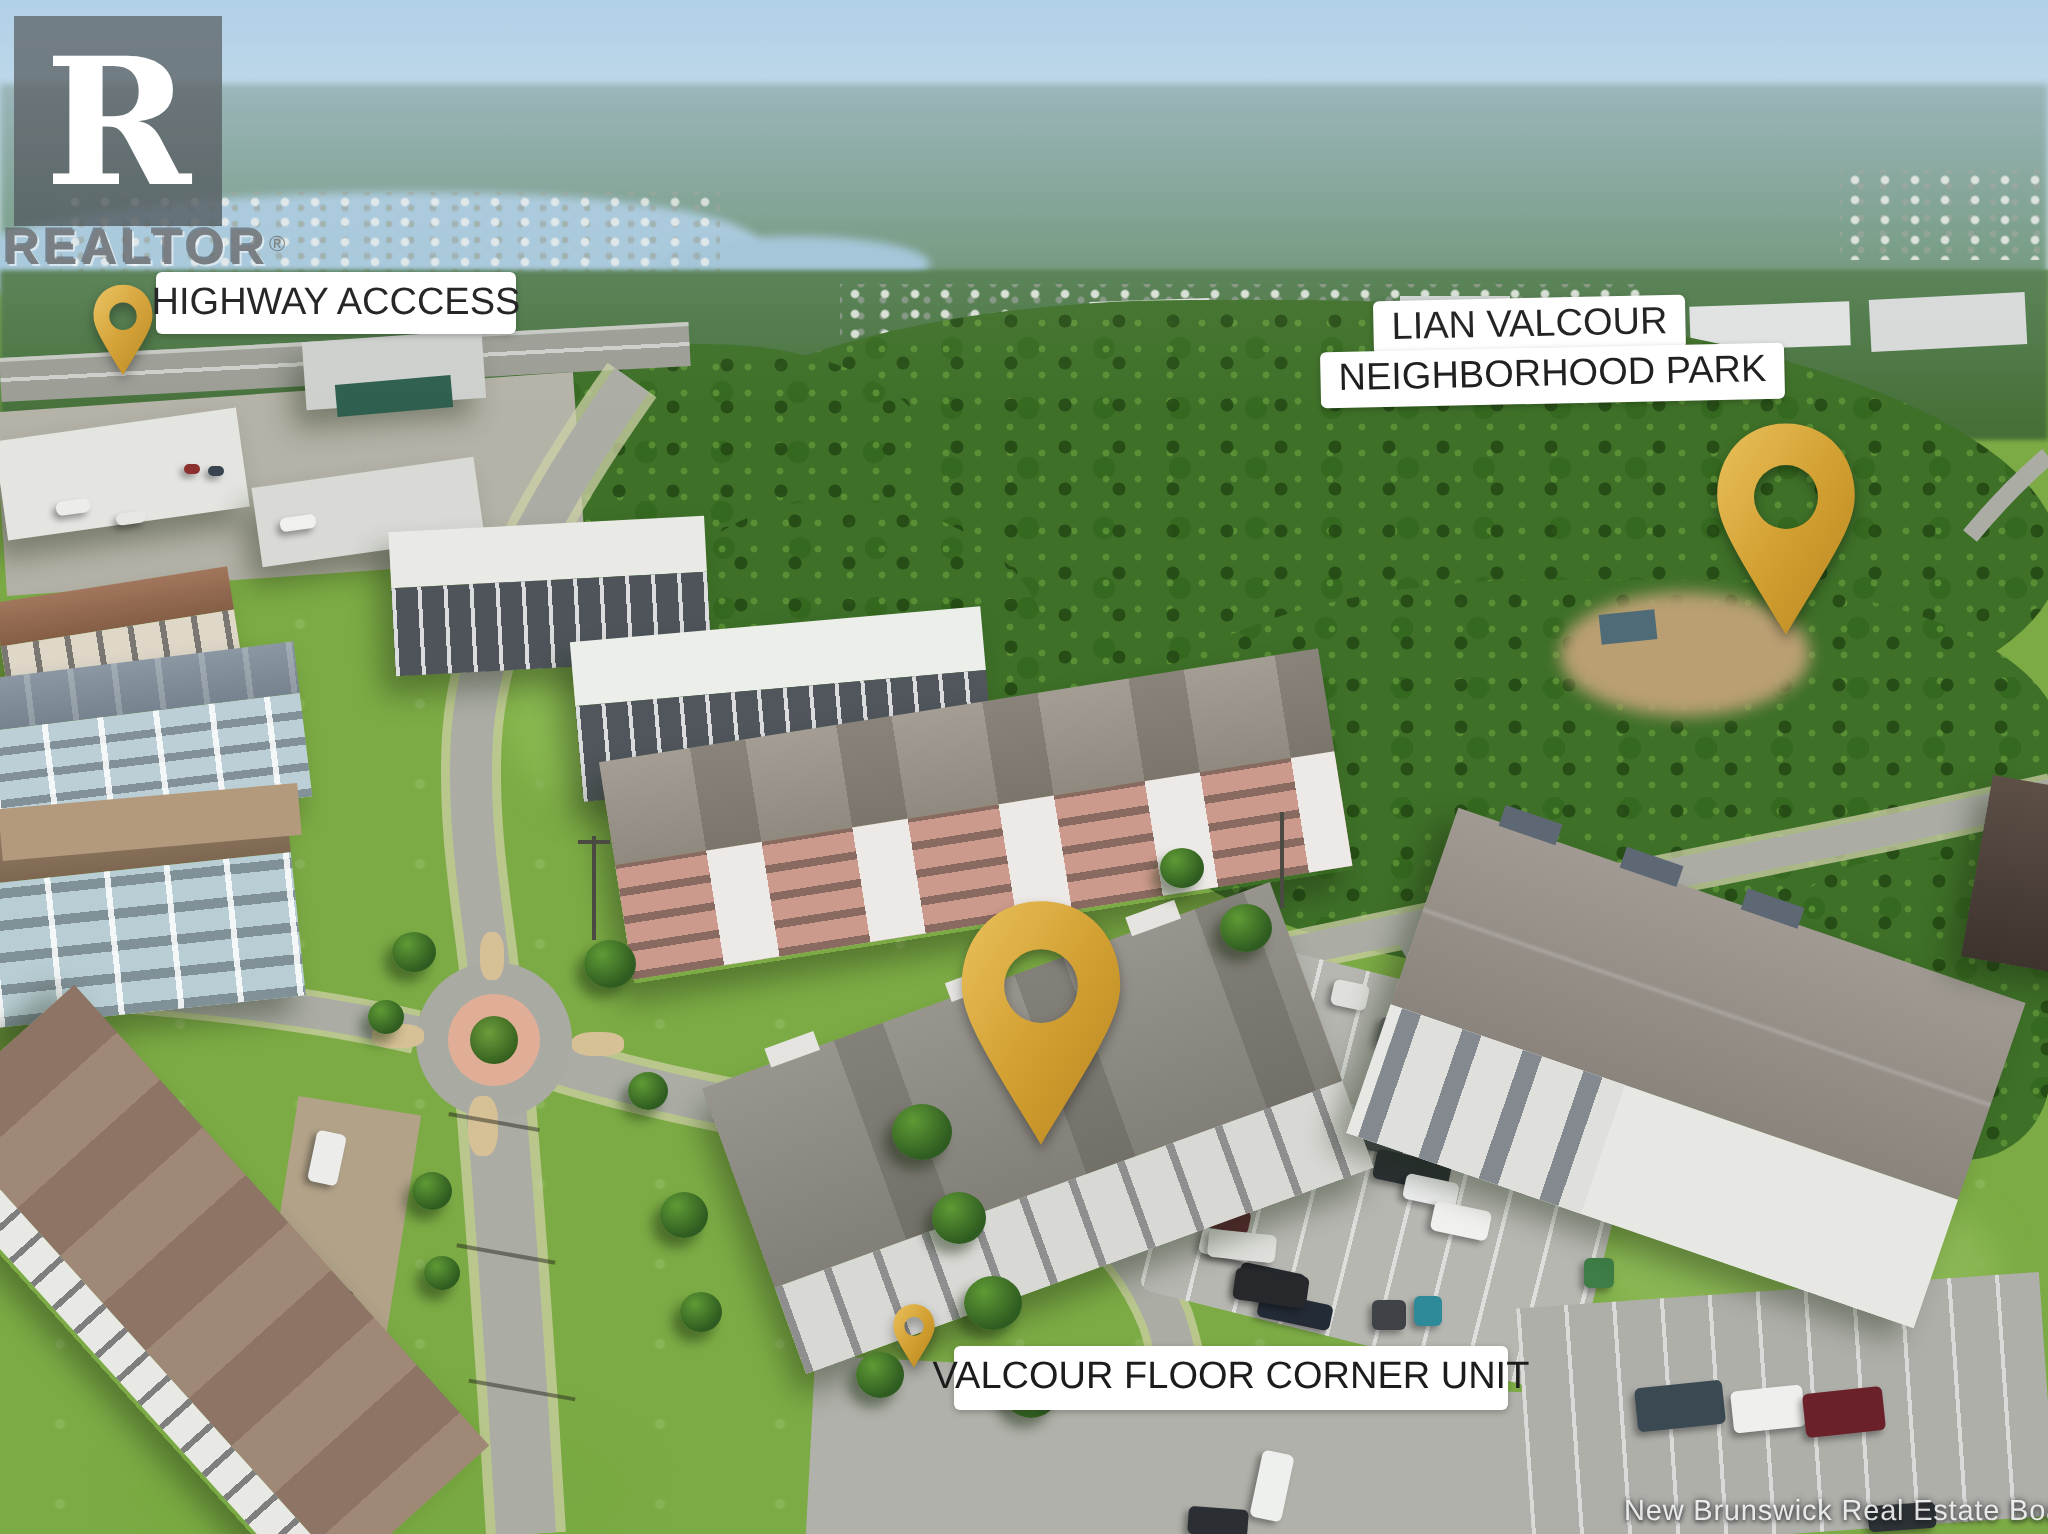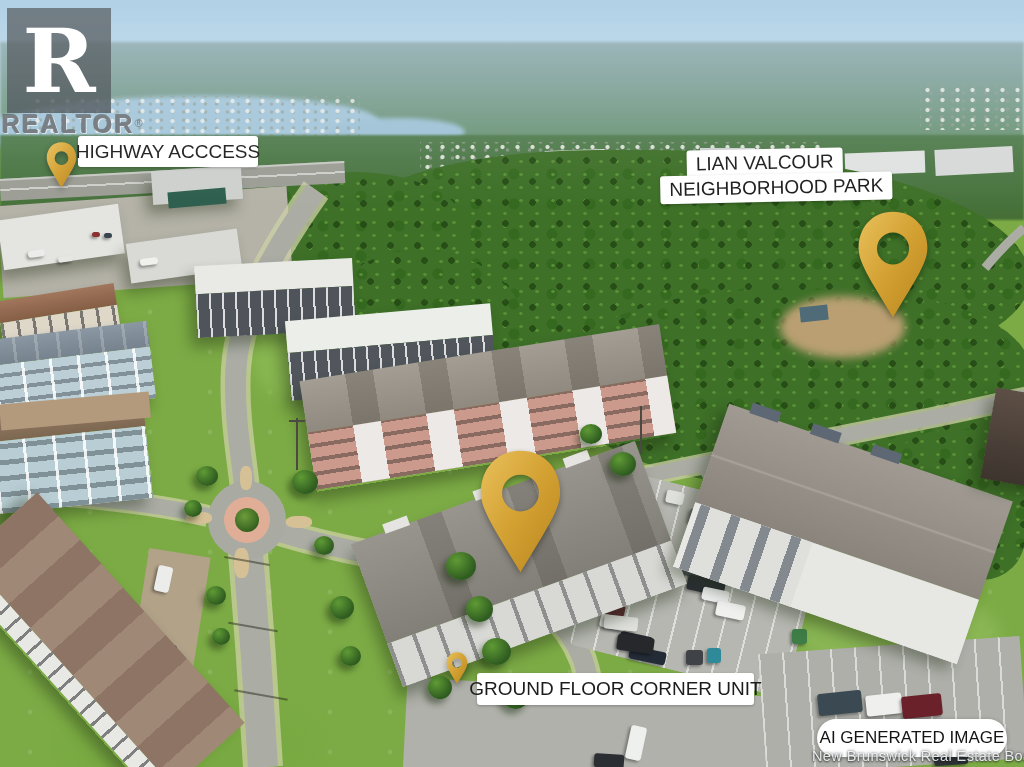--- a/index.html
+++ b/index.html
@@ -264,23 +264,22 @@
     <path fill="url(#goldg)" fill-rule="evenodd" d="M50,4 C24,4 7,24 7,49 C7,67 19,85 50,136 C81,85 93,67 93,49 C93,24 76,4 50,4 Z M50,30 A20,20 0 1 0 50,70 A20,20 0 1 0 50,30 Z"></path>
   </svg>
 
   <div class="abs callout" style="left:78px;top:136px;width:180px;height:31px;font-size:19px;">HIGHWAY ACCCESS</div>
 
   <div class="abs" style="left:660px;top:149px;width:210px;transform:rotate(-1.2deg);text-align:center;">
     <span class="callout" style="display:inline-flex;height:27px;padding:0 9px;font-size:19px;margin-bottom:0;">LIAN VALCOUR</span><br>
     <span class="callout" style="display:inline-flex;height:28px;padding:0 9px;font-size:19px;margin-top:-2px;">NEIGHBORHOOD PARK</span>
   </div>
 
-  <div class="abs callout" style="left:477px;top:673px;width:277px;height:32px;font-size:19px;">GROUND FLOOR CORNER UNIT</div>
-
-  <div class="abs" id="ai-badge" style="left:817px;top:719px;width:190px;height:38px;">AI GENERATED IMAGE</div>
+  <div class="abs callout" style="left:477px;top:673px;width:277px;height:32px;font-size:19px;">VALCOUR FLOOR CORNER UNIT</div>
+
 
   <div class="abs" id="board-mark" style="left:812px;top:748px;">New Brunswick Real Estate Board</div>
 
   <div class="abs" id="realtor-box" style="left:7px;top:8px;width:104px;height:105px;">
     <span id="realtor-letter">R</span>
   </div>
   <div class="abs" style="left:2px;top:110px;">
     <span id="realtor-word">REALTOR</span><sup style="font-size:11px;color:#70767b;">®</sup>
   </div>
 

